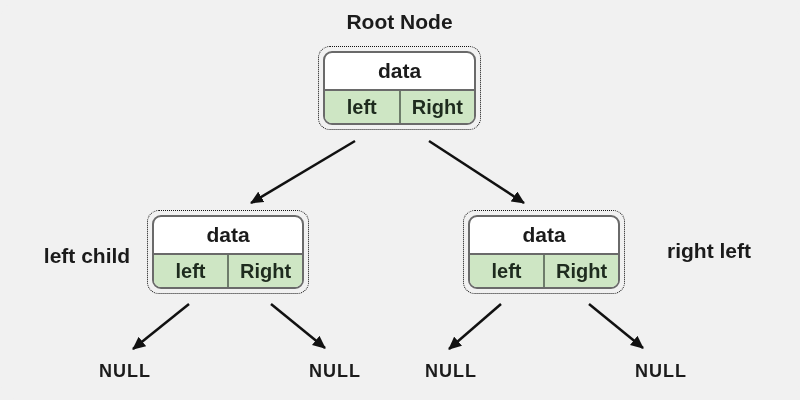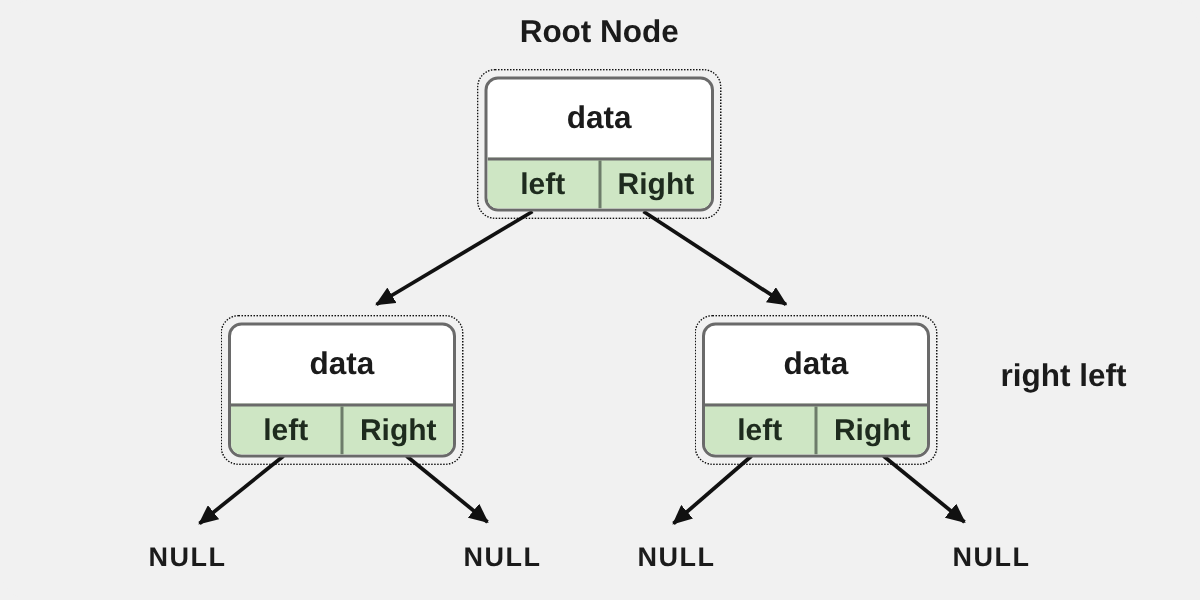--- a/index.html
+++ b/index.html
@@ -44,21 +44,21 @@
     border-radius: 12px;
     padding: 4px;
   }
   .node-box {
     border: 2px solid var(--node-border);
     border-radius: 9px;
     overflow: hidden;
     background: var(--node-fill);
   }
   .cell-data {
-    height: 52px;
+    height: 36px;
     display: flex;
     align-items: center;
     justify-content: center;
     font-size: 21px;
     font-weight: 600;
     color: var(--text);
     text-align: right;
   }
   .cell-row {
     display: flex;
@@ -121,20 +121,21 @@
   <div class="node" style="left:318px; top:46px; width:163px;">
     <div class="node-box">
       <div class="cell-data">data</div>
       <div class="cell-row">
         <div class="cell cell-left">left</div>
         <div class="cell">Right</div>
       </div>
     </div>
   </div>
 
+  <div class="label" style="left:20px; top:244px; width:134px;">left child</div>
 
   <div class="node" style="left:147px; top:210px; width:162px;">
     <div class="node-box">
       <div class="cell-data">data</div>
       <div class="cell-row">
         <div class="cell cell-left">left</div>
         <div class="cell">Right</div>
       </div>
     </div>
   </div>

